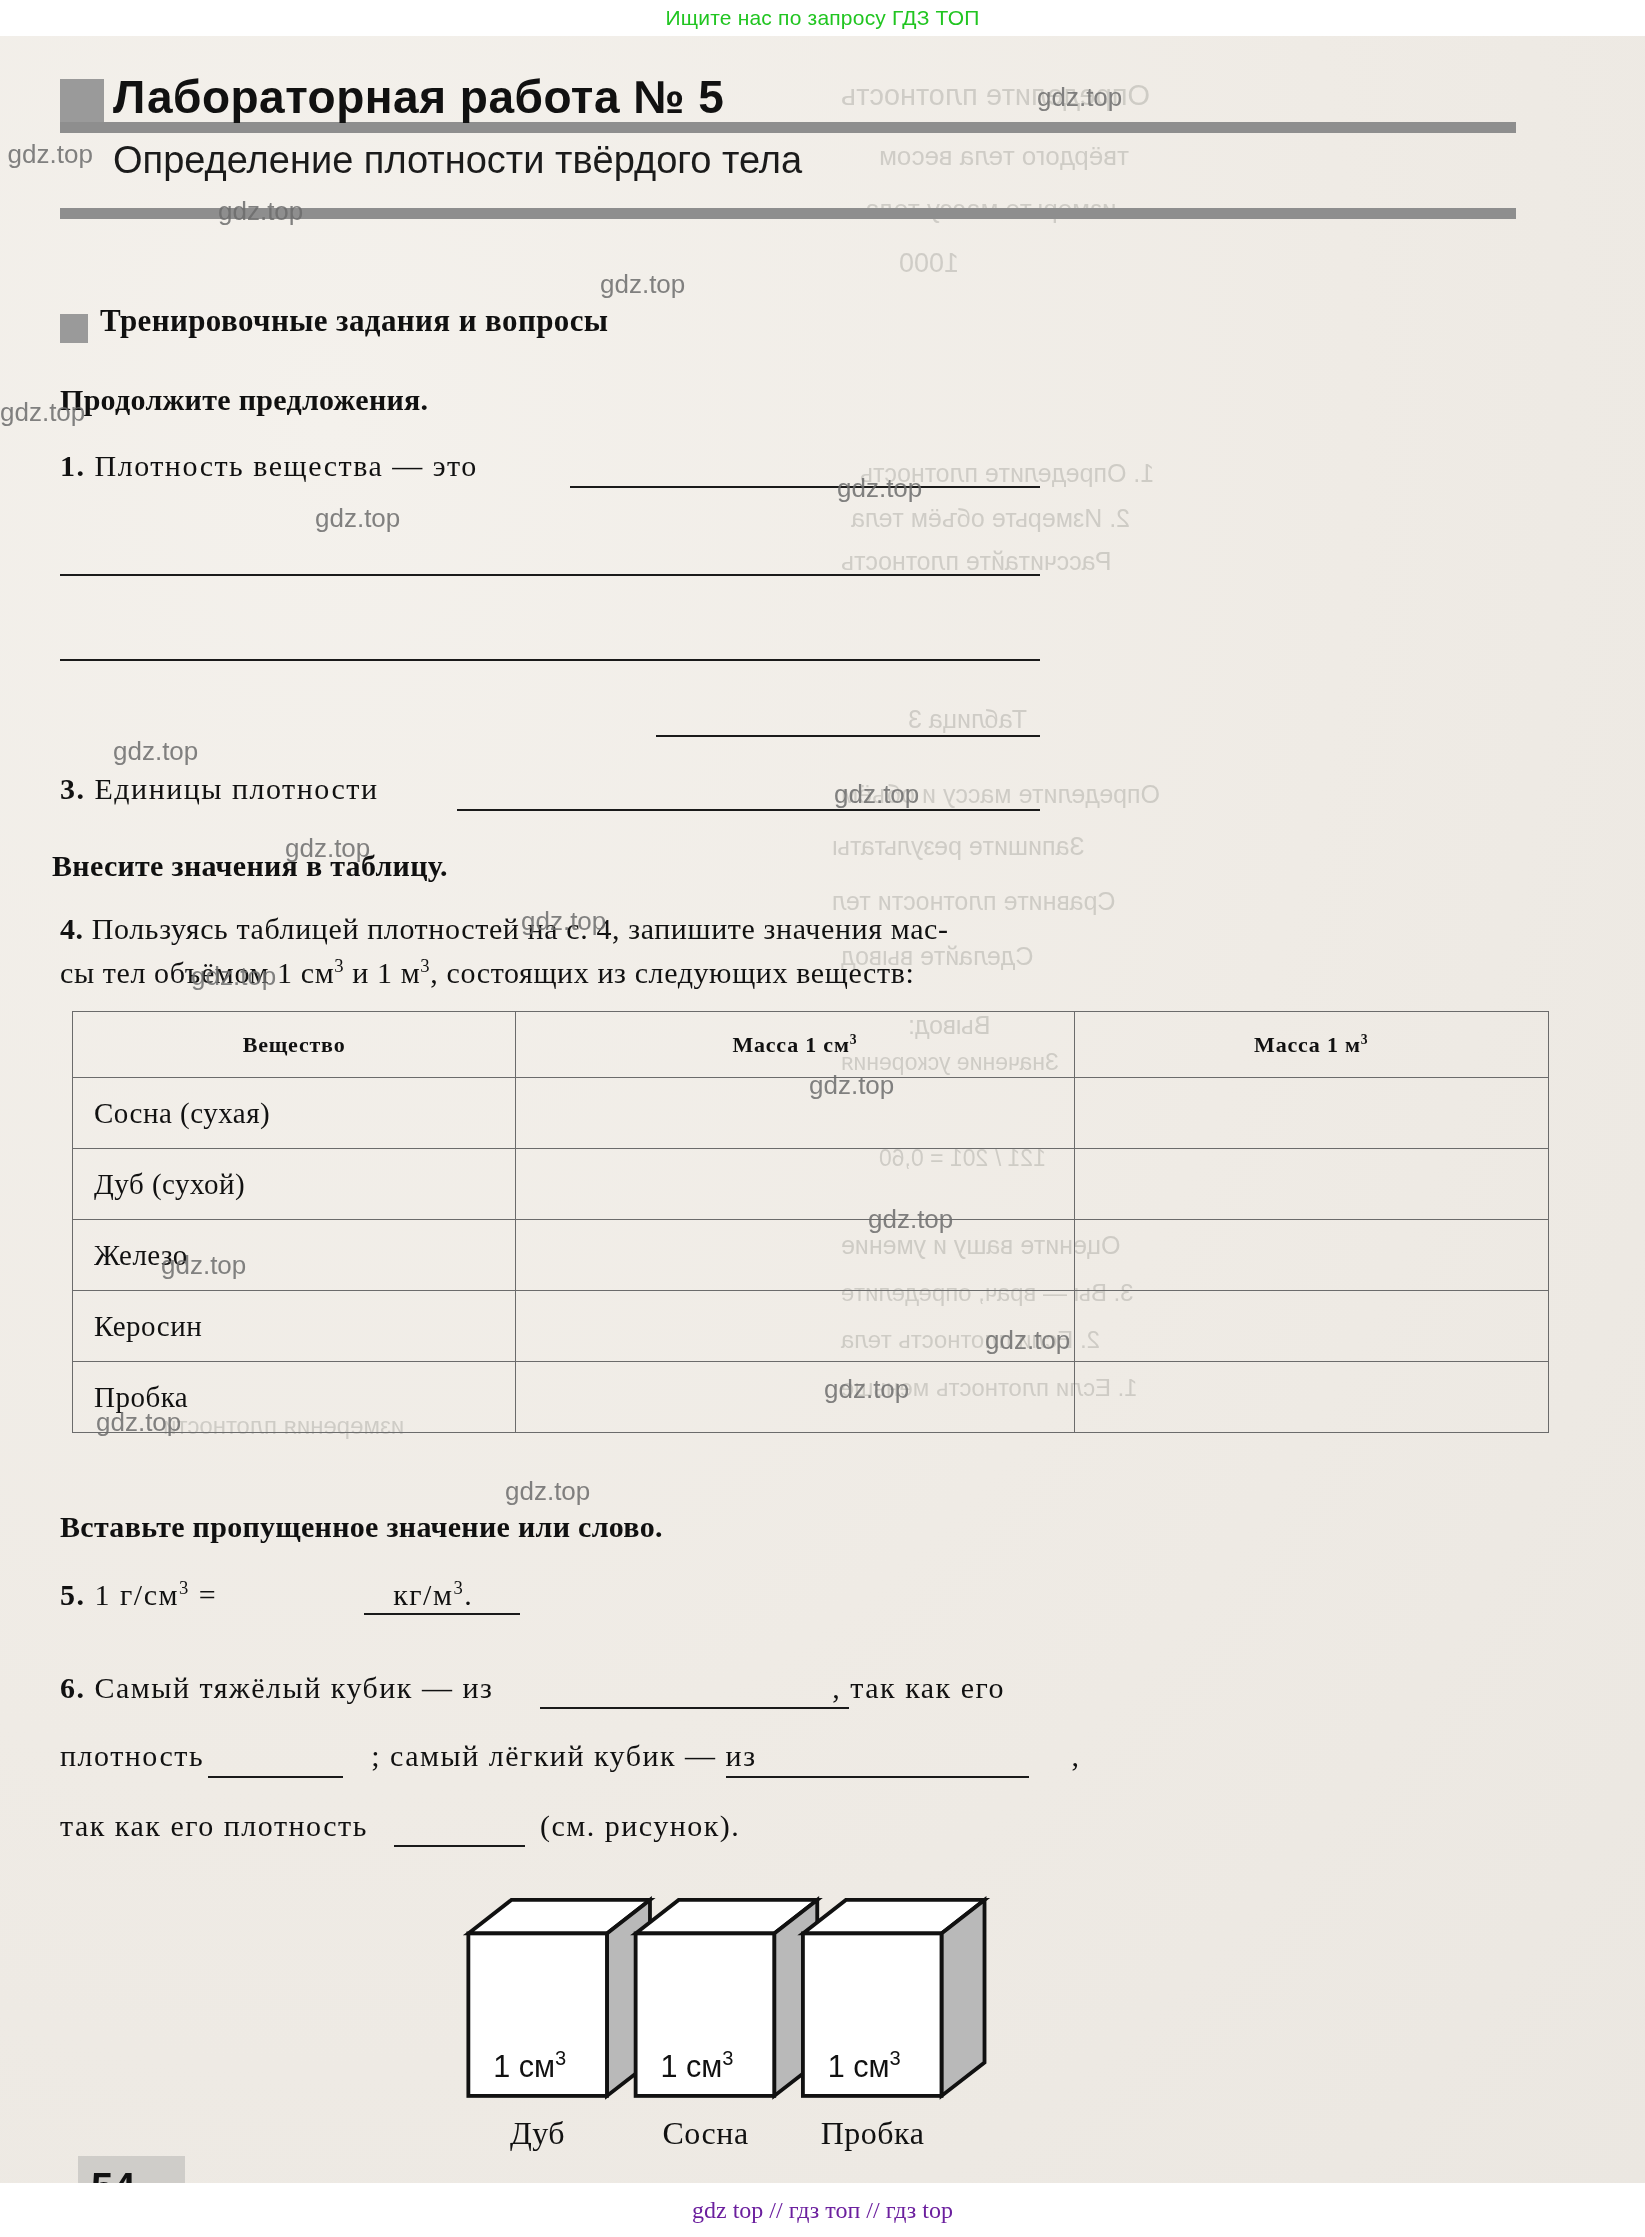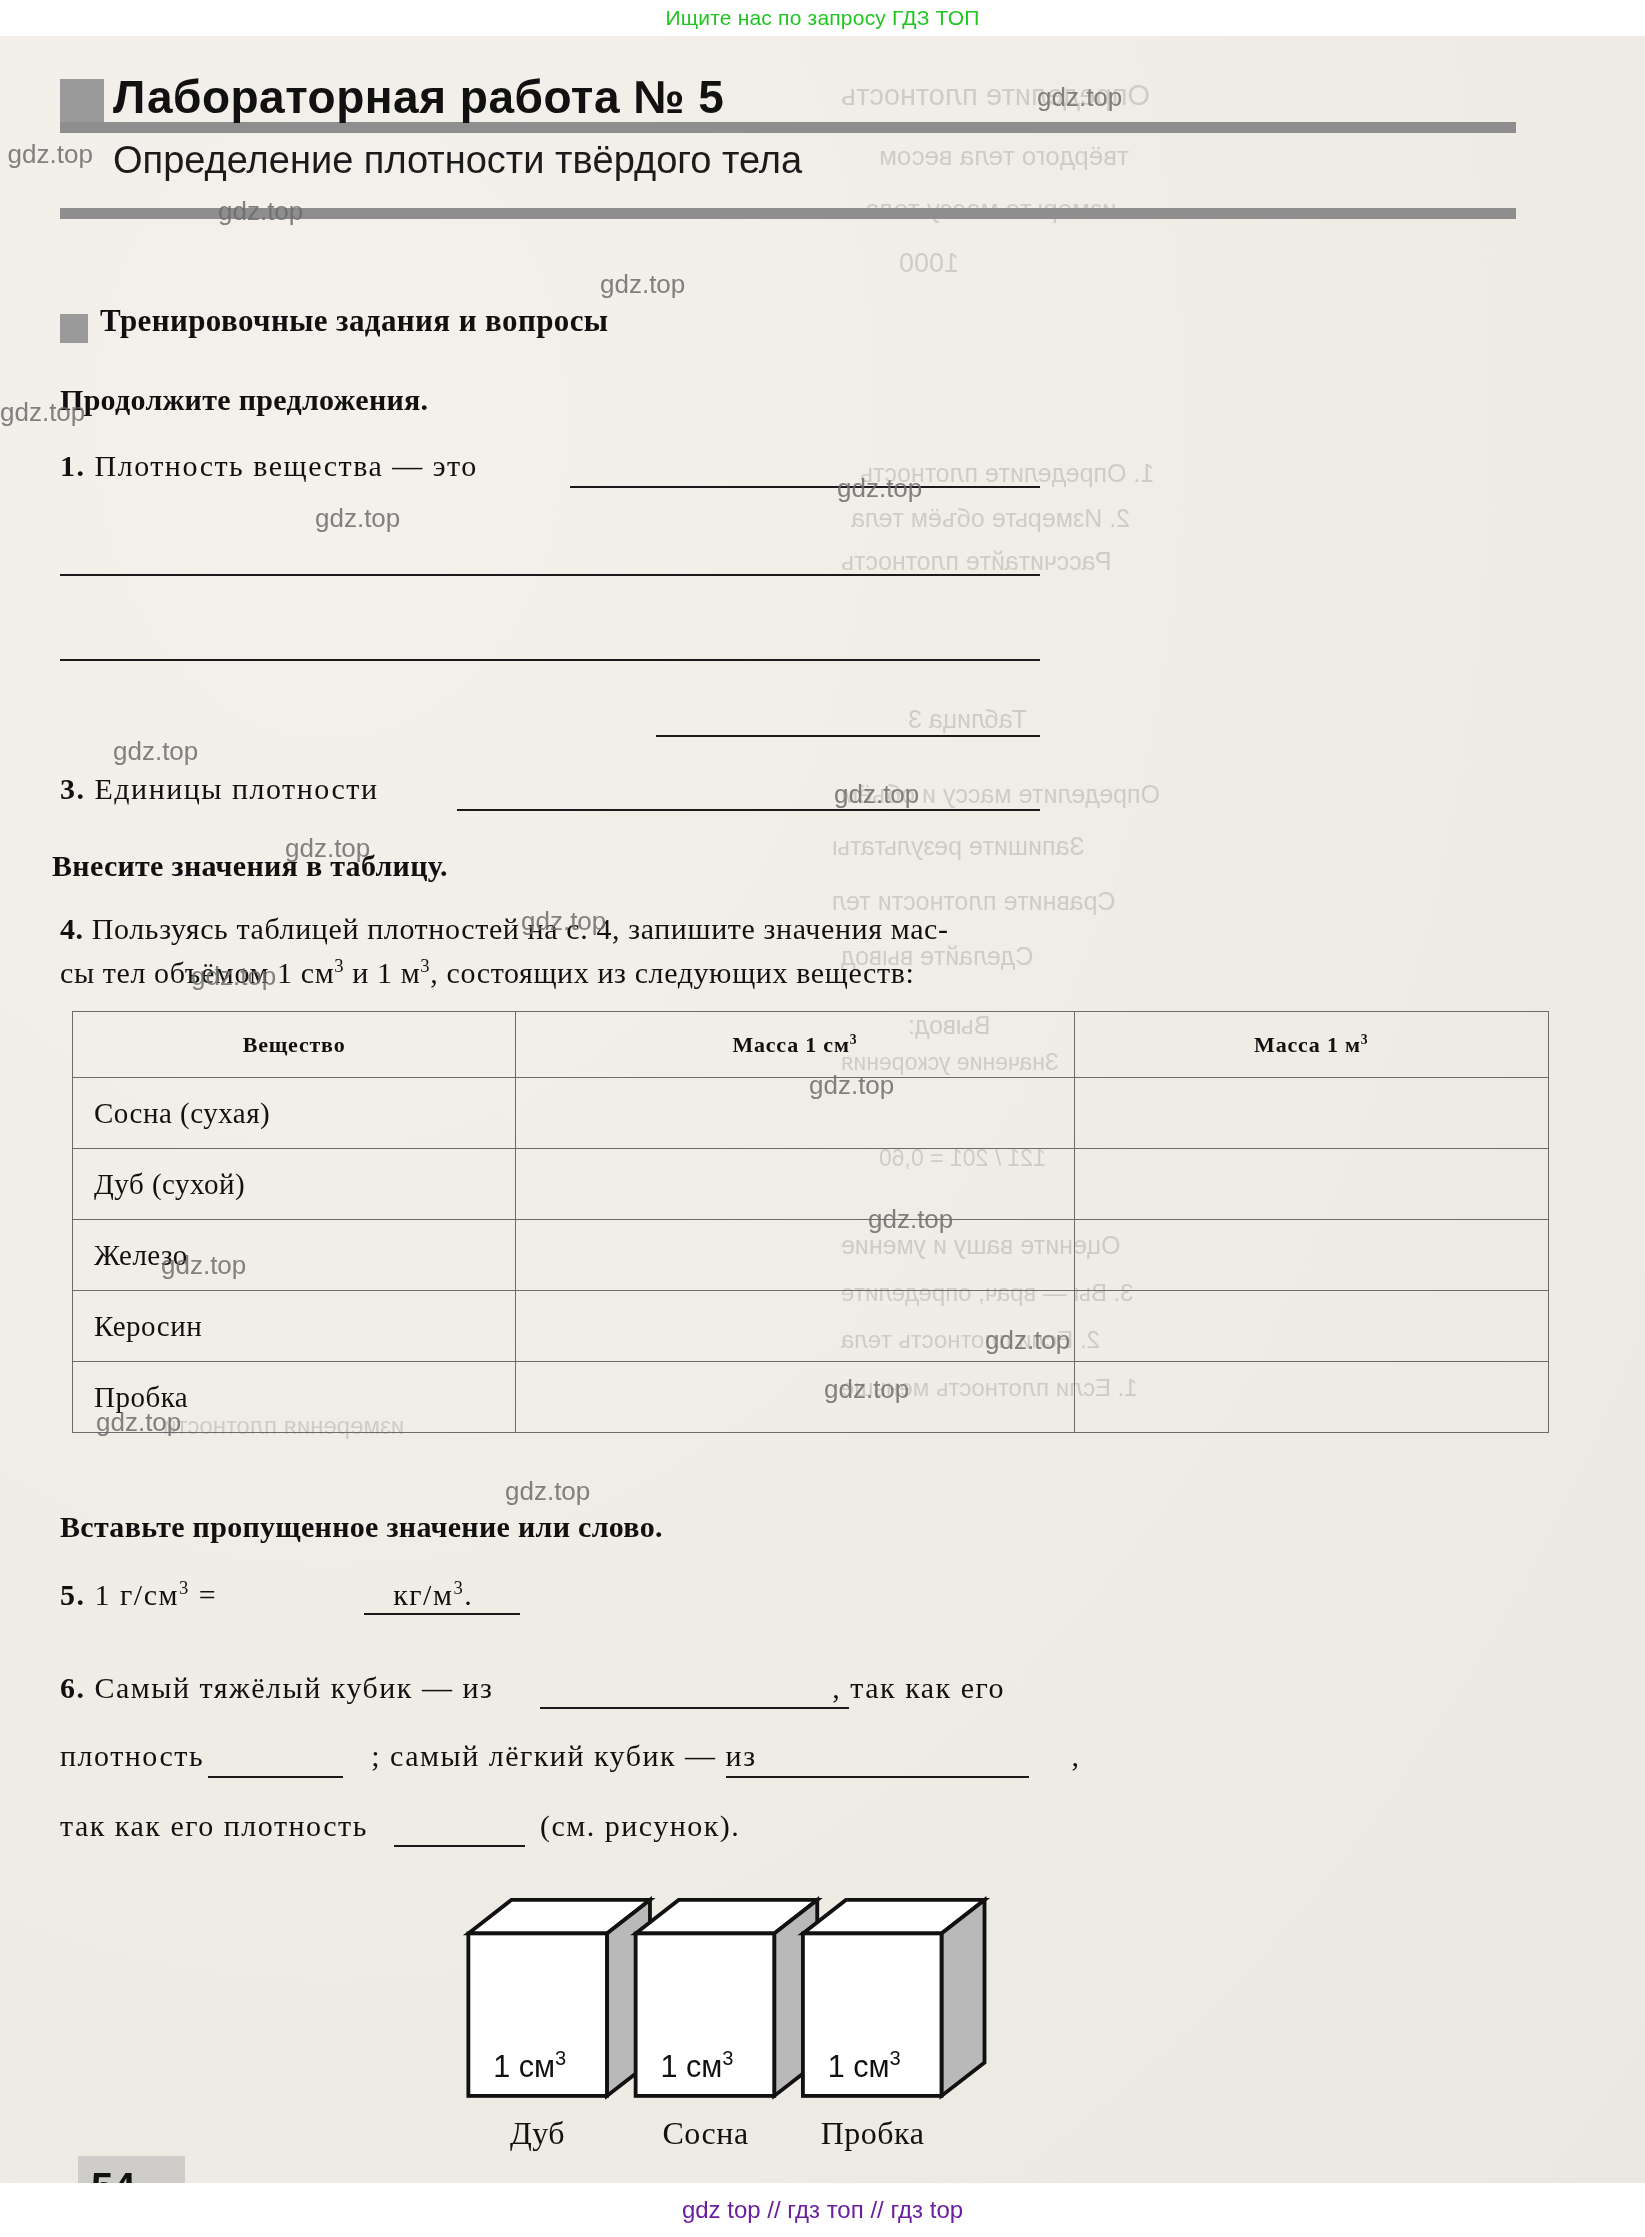--- a/index.html
+++ b/index.html
@@ -203,21 +203,21 @@
     left: 0; top: 2183px;
     width: 1645px; height: 54px;
     background: #ffffff;
     display: flex;
     align-items: center;
     justify-content: center;
     z-index: 40;
   }
   .bottom-strip-text {
     color: #6b1f9e;
-    font-family: Liberation Sans, sans-serif;
+    font-family: Liberation Serif, serif;
     font-size: 24px;
     white-space: nowrap;
   }
 </style>
 </head>
 <body>
 
 <div class="top-banner">
   <div class="top-banner-text">Ищите нас по запросу ГДЗ ТОП</div>
 </div>

